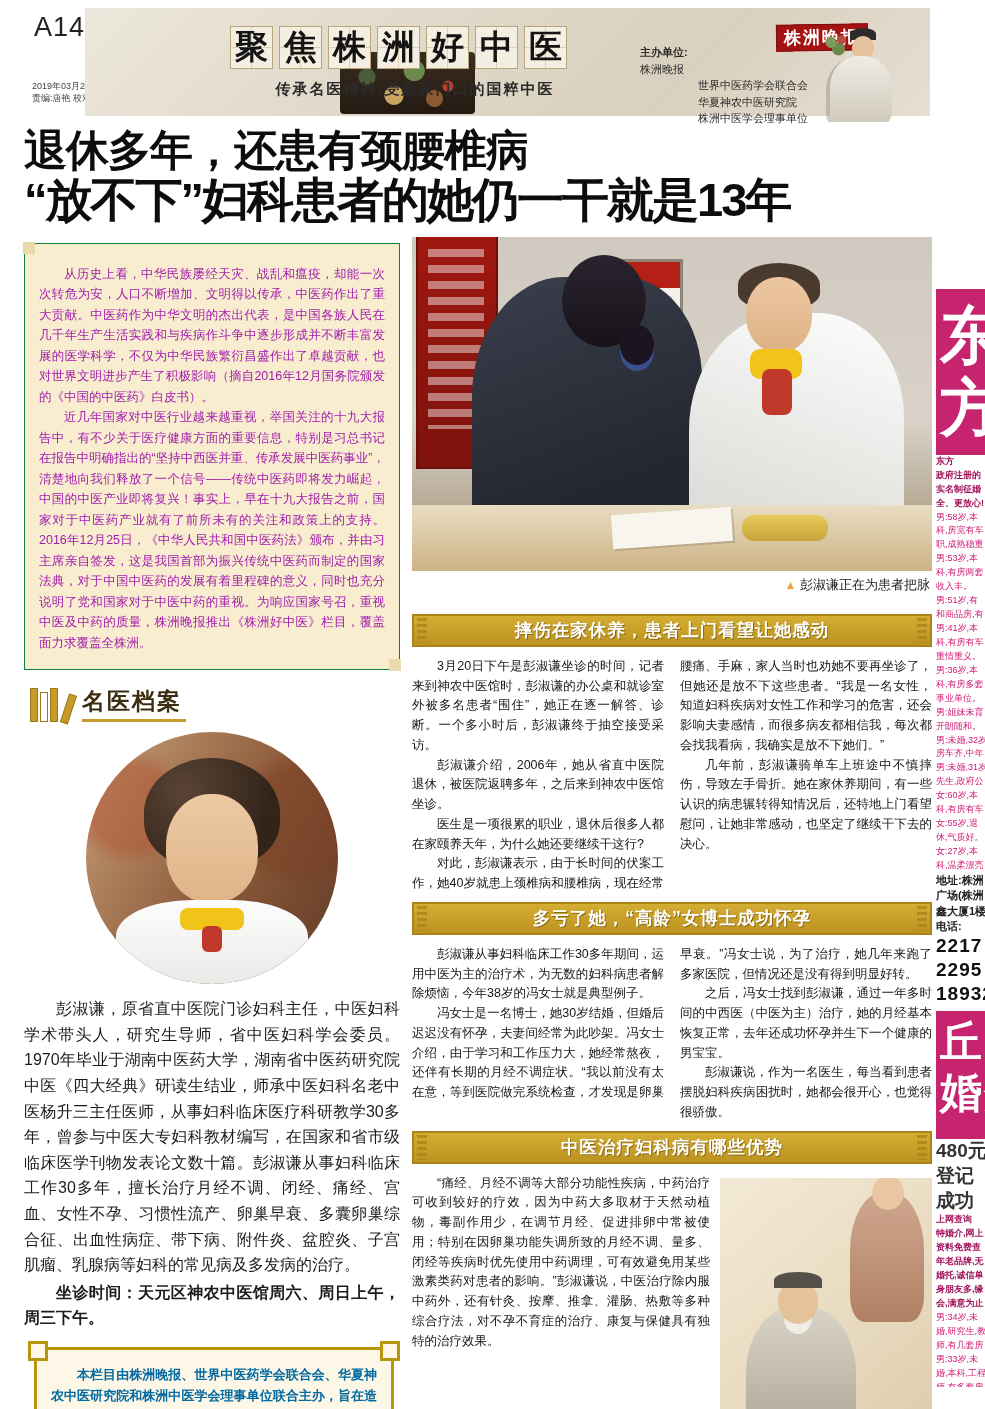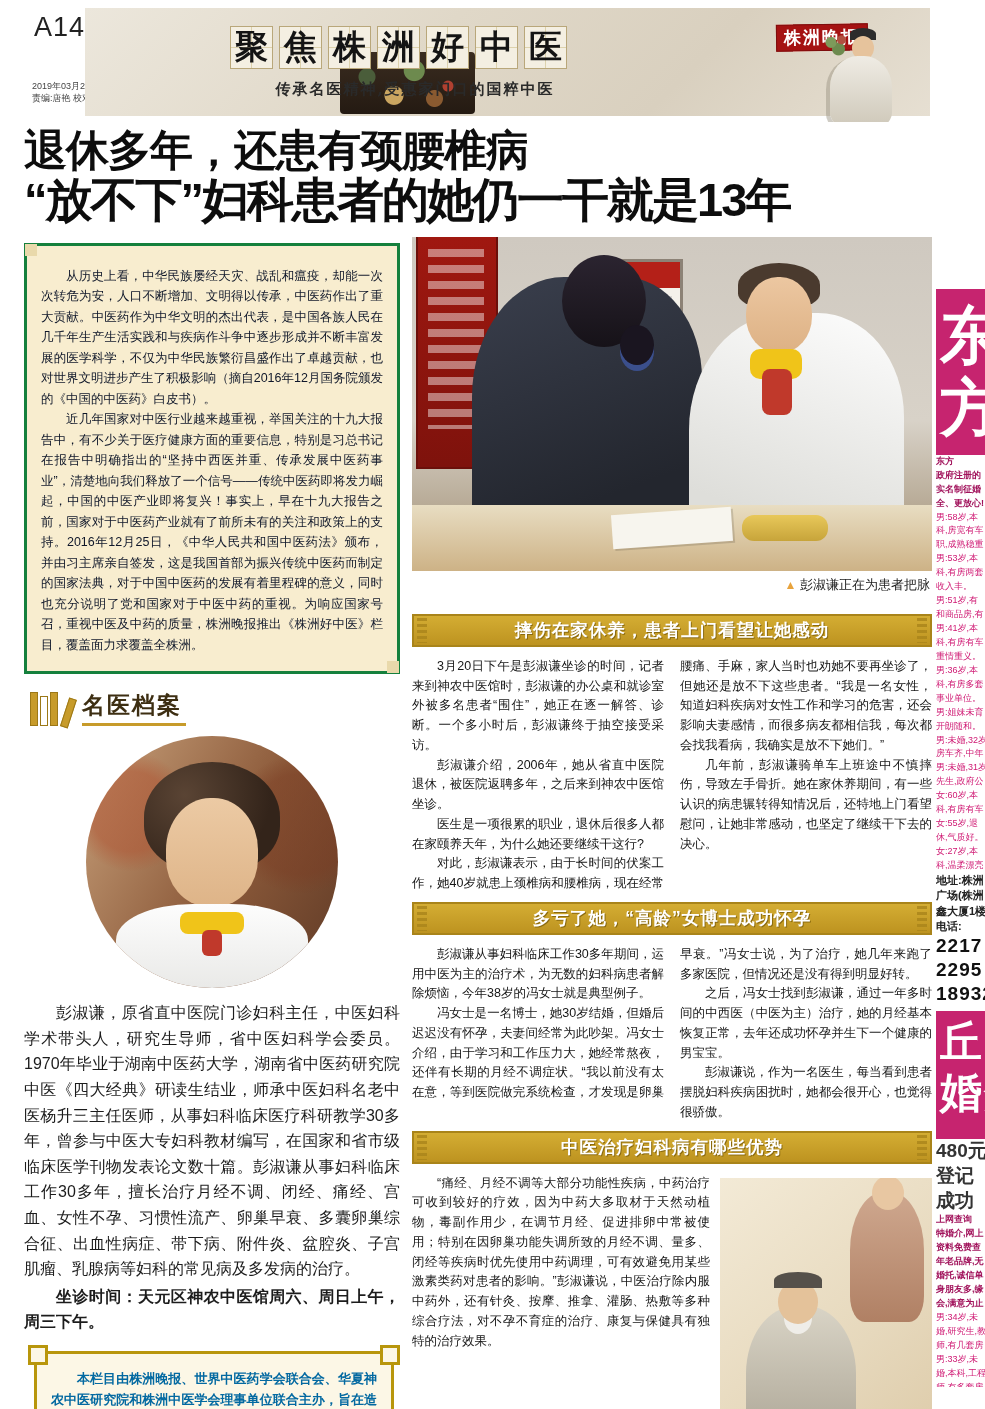--- a/index.html
+++ b/index.html
@@ -53,22 +53,22 @@
   .headline .h-line1 { display:block; font-size:43px; line-height:1.12; letter-spacing:-1px; }
   .headline .h-line2 { display:block; font-size:47px; line-height:1.12; letter-spacing:-2px; }
 
   
   .content { display:flex; padding-left:24px; }
   .col-left { width:376px; flex:0 0 376px; }
   .col-right { width:520px; flex:0 0 520px; margin-left:12px; }
   .sidebar { flex:1 1 auto; margin-left:4px; position:relative; overflow:hidden; height:1150px; }
 
   
-  .intro-box { position:relative; margin-top:6px; background:#f8edcf; border:3px solid #15803d;
-    padding:20px 14px 16px 14px; color:#0f172a; }
+  .intro-box { position:relative; margin-top:6px; background:#f8edcf; border:1px solid #15803d;
+    padding:20px 14px 16px 14px; color:#a21caf; }
   .intro-box::before, .intro-box::after { content:""; position:absolute; width:12px; height:12px; background:#e9d9ab; }
   .intro-box::before { left:-2px; top:-2px; } .intro-box::after { right:-2px; bottom:-2px; }
   .intro-box p { font-size:12.5px; line-height:1.64; text-align:justify; text-indent:2em; }
   .archive-hd { display:flex; align-items:flex-end; gap:8px; margin:16px 0 4px 6px; }
   .book-icon { position:relative; width:44px; height:36px; }
   .book-icon i { position:absolute; bottom:0; width:8px; background:#c79b2a; border:1px solid #9c7817; }
   .book-icon i:nth-child(1){ left:0;  height:34px; }
   .book-icon i:nth-child(2){ left:10px; height:30px; background:#fff; }
   .book-icon i:nth-child(3){ left:20px; height:34px; }
   .book-icon i:nth-child(4){ left:30px; height:30px; transform:rotate(18deg); transform-origin:bottom left; }
@@ -187,20 +187,24 @@
       <div class="title-row">
           <span class="tbox">聚</span>
           <span class="tbox">焦</span>
           <span class="tbox">株</span>
           <span class="tbox">洲</span>
           <span class="tbox">好</span>
           <span class="tbox">中</span>
           <span class="tbox">医</span>
         </div>
       <div class="subtitle">传承名医精神,受惠家门口的国粹中医</div>
+      <div class="organizers">
+        <span class="org-label">主办单位:</span>
+        <div class="org-list"><div>株洲晚报</div><div>世界中医药学会联合会</div><div>华夏神农中医研究院</div><div>株洲中医学会理事单位</div></div>
+      </div>
       <div class="stamp">株洲晚报</div>
       <div class="sage">
         <span class="branch"></span>
         <span class="hat"></span>
         <span class="head"></span>
         <span class="robe"></span>
       </div>
     </div>
   </header>
 

